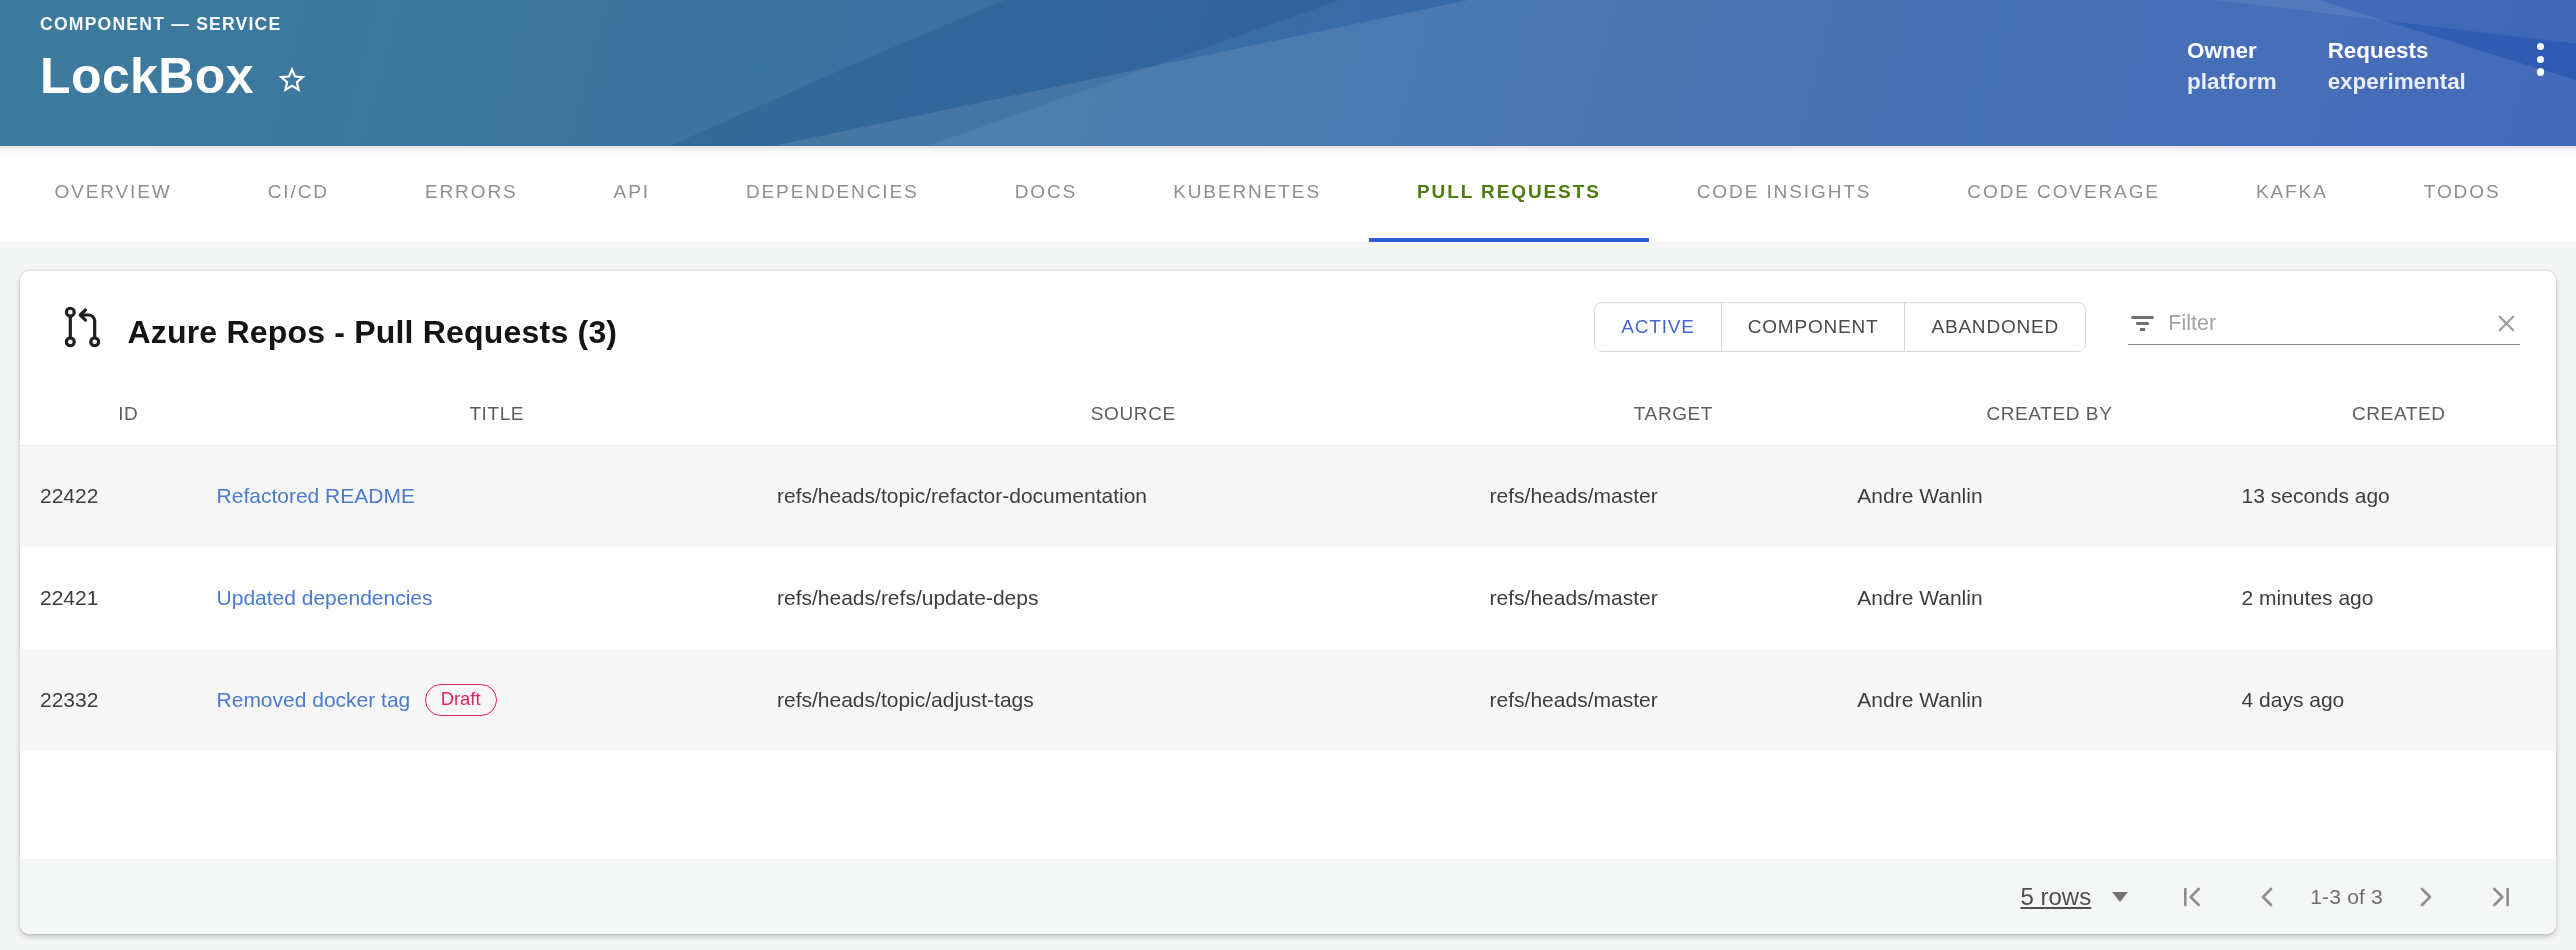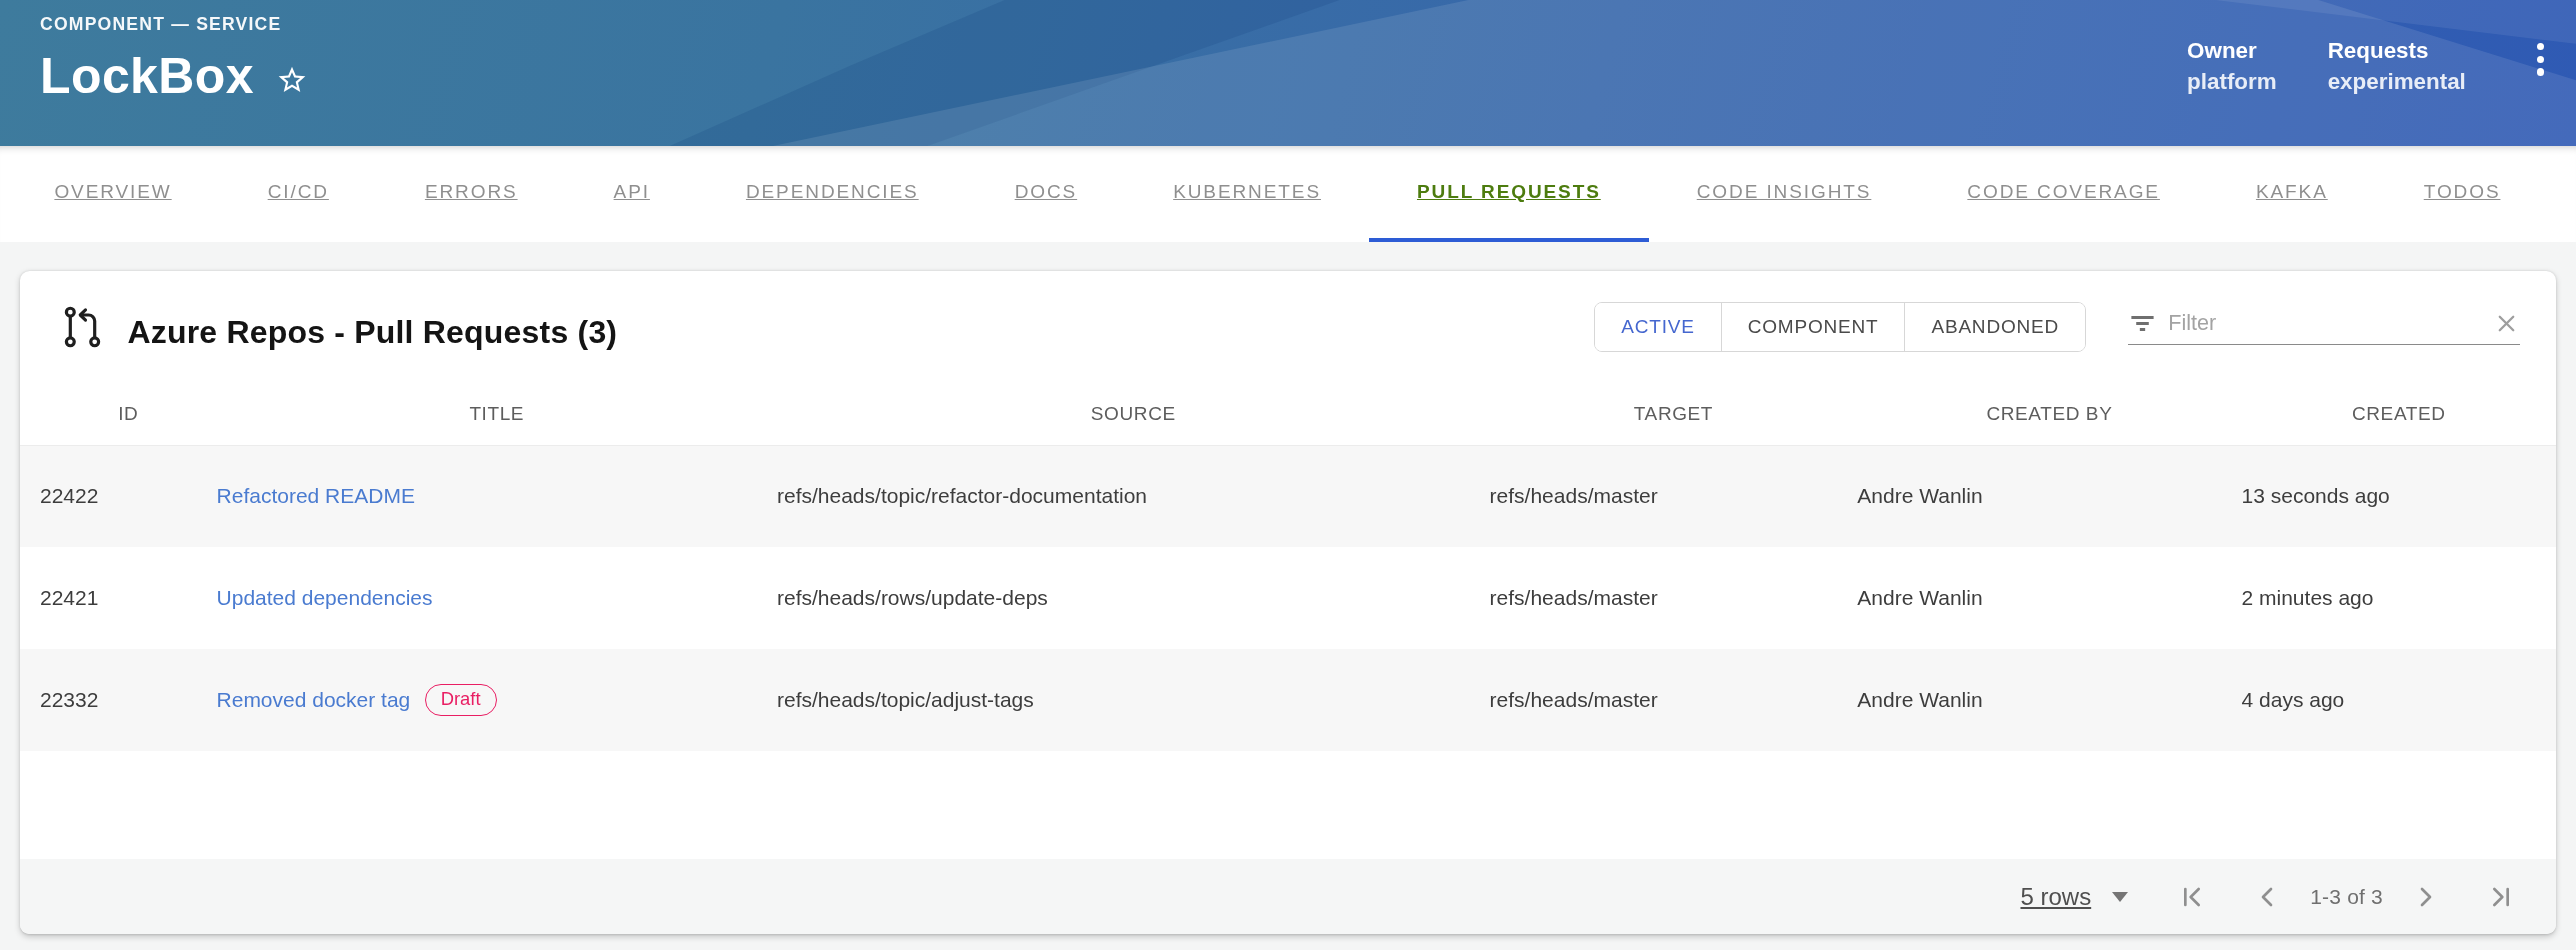--- a/index.html
+++ b/index.html
@@ -57,21 +57,20 @@
   .tab-bar {
     height: 96px; background: #fff;
     display: flex; align-items: stretch; padding-left: 6.4px;
     box-shadow: inset 0 8px 8px -8px rgba(0,0,0,0.25);
   }
   .tab {
     display: flex; align-items: center; padding: 0 48px;
     font-size: 19px; font-weight: 500; letter-spacing: 1.9px;
     color: #8f8f8f; text-transform: uppercase; cursor: pointer;
     border-bottom: 4.8px solid transparent;
-    text-decoration: underline;
   }
   .tab.active { color: #4d7c0f; font-weight: 700; border-bottom-color: #2d5cd5; }
 
   
   .main { padding: 29px 20px 0 20px; }
   .card {
     background: #fff; border-radius: 9.6px; height: 663px;
     box-shadow: 0 2.4px 6.4px rgba(0,0,0,0.18), 0 0.8px 2.4px rgba(0,0,0,0.12);
     display: flex; flex-direction: column; overflow: hidden;
   }
@@ -266,21 +265,21 @@
           <td>22422</td>
           <td><a class="pr-link">Refactored README</a></td>
           <td>refs/heads/topic/refactor-documentation</td>
           <td>refs/heads/master</td>
           <td>Andre Wanlin</td>
           <td>13 seconds ago</td>
         </tr>
         <tr>
           <td>22421</td>
           <td><a class="pr-link">Updated dependencies</a></td>
-          <td>refs/heads/rows/update-deps</td>
+          <td>refs/heads/refs/update-deps</td>
           <td>refs/heads/master</td>
           <td>Andre Wanlin</td>
           <td>2 minutes ago</td>
         </tr>
         <tr>
           <td>22332</td>
           <td><a class="pr-link">Removed docker tag</a><span class="badge-draft hide-if-empty">Draft</span></td>
           <td>refs/heads/topic/adjust-tags</td>
           <td>refs/heads/master</td>
           <td>Andre Wanlin</td>

